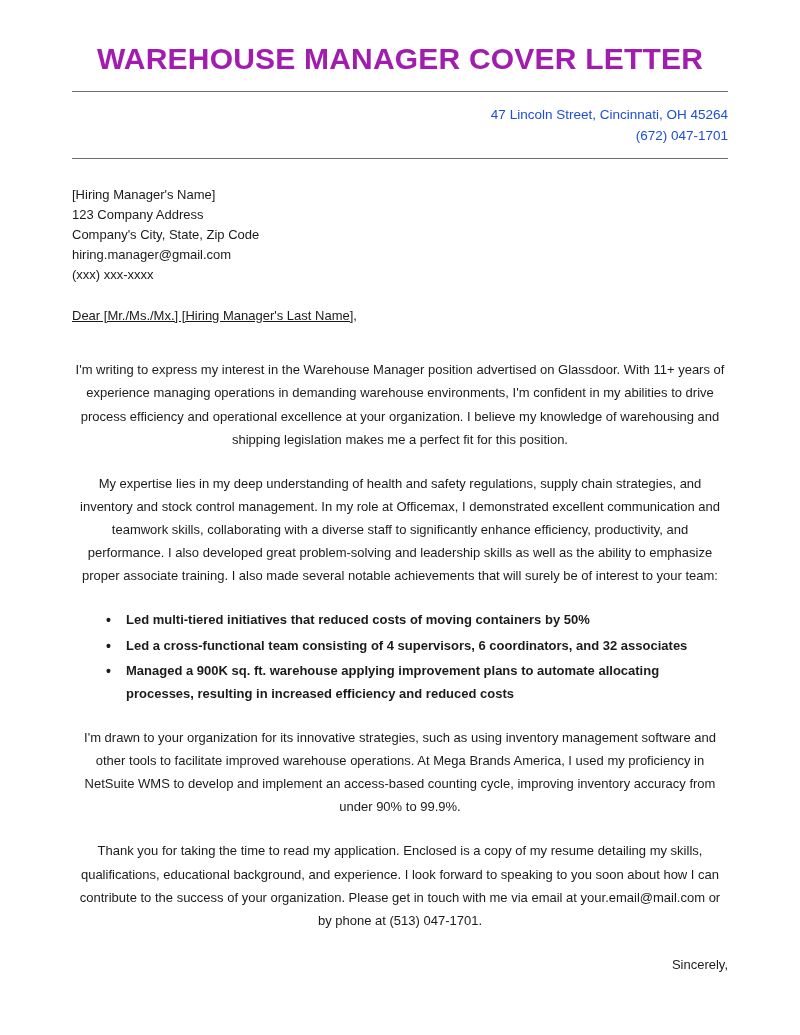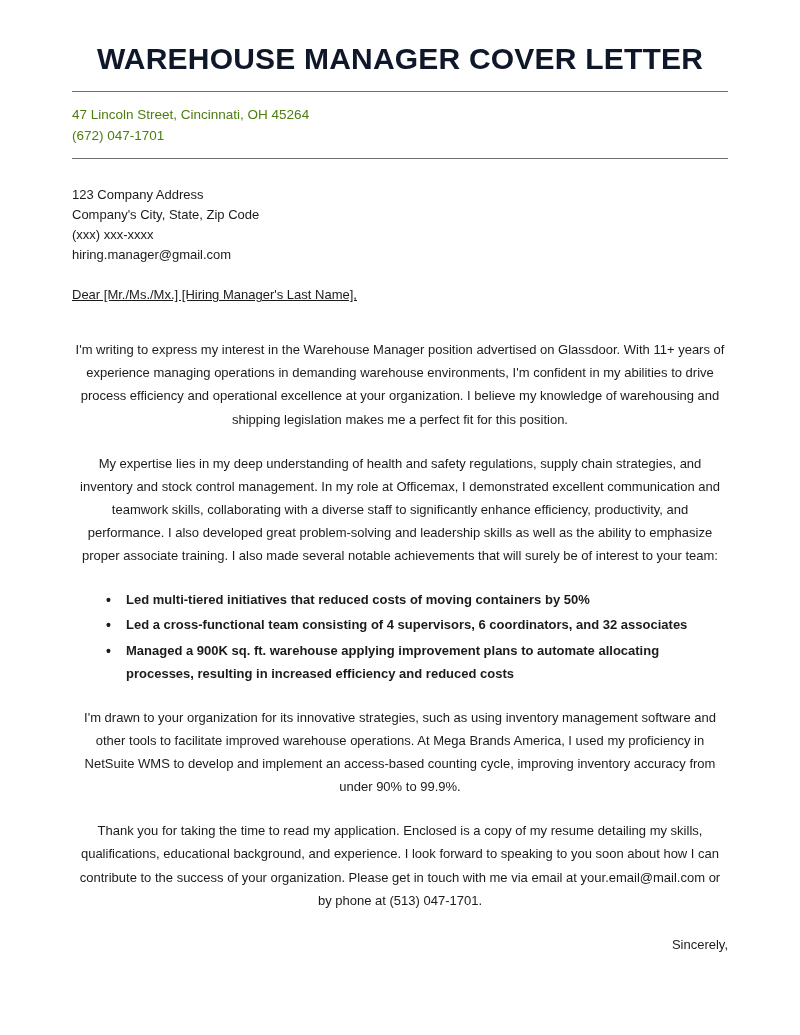--- a/index.html
+++ b/index.html
@@ -23,37 +23,37 @@
   }
   .letter {
     width: 100%;
     box-sizing: border-box;
     padding: 0 40px;
   }
   .doc-title {
     font-size: 30px;
     font-weight: bold;
     letter-spacing: 0.2px;
-    color: #0f172a;
+    color: #a21caf;
     text-align: center;
     margin: 14px 0 16px 0;
     line-height: 1.1;
   }
   .rule {
     border: none;
     border-top: 1px solid #6f6f6f;
     margin: 0;
     height: 0;
   }
   .contact-block {
-    text-align: left;
+    text-align: right;
     padding: 13px 0 11px 0;
     font-size: 13.5px;
     line-height: 1.55;
-    color: #4d7c0f;
+    color: #1d4ed8;
   }
   .contact-block div {
     margin: 0;
   }
   .body-area {
     padding-top: 26px;
     font-size: 13px;
     line-height: 1.52;
   }
   .meta-line {
@@ -117,24 +117,25 @@
       <div>47 Lincoln Street, Cincinnati, OH 45264</div>
       <div>(672) 047-1701</div>
     </div>
 
     <hr class="rule">
 
     <div class="body-area">
 
 
       <div class="recipient">
+        <div>[Hiring Manager's Name]</div>
         <div>123 Company Address</div>
         <div>Company's City, State, Zip Code</div>
+        <div>hiring.manager@gmail.com</div>
         <div>(xxx) xxx-xxxx</div>
-        <div>hiring.manager@gmail.com</div>
       </div>
 
       <div class="salutation">Dear [Mr./Ms./Mx.] [Hiring Manager's Last Name],</div>
 
       <p class="para">I'm writing to express my interest in the Warehouse Manager position advertised on Glassdoor. With 11+ years of experience managing operations in demanding warehouse environments, I'm confident in my abilities to drive process efficiency and operational excellence at your organization. I believe my knowledge of warehousing and shipping legislation makes me a perfect fit for this position.</p>
       <p class="para">My expertise lies in my deep understanding of health and safety regulations, supply chain strategies, and inventory and stock control management. In my role at Officemax, I demonstrated excellent communication and teamwork skills, collaborating with a diverse staff to significantly enhance efficiency, productivity, and performance. I also developed great problem-solving and leadership skills as well as the ability to emphasize proper associate training. I also made several notable achievements that will surely be of interest to your team:</p>
 
       <ul class="achievements">
         <li>Led multi-tiered initiatives that reduced costs of moving containers by 50%</li>
         <li>Led a cross-functional team consisting of 4 supervisors, 6 coordinators, and 32 associates</li>

